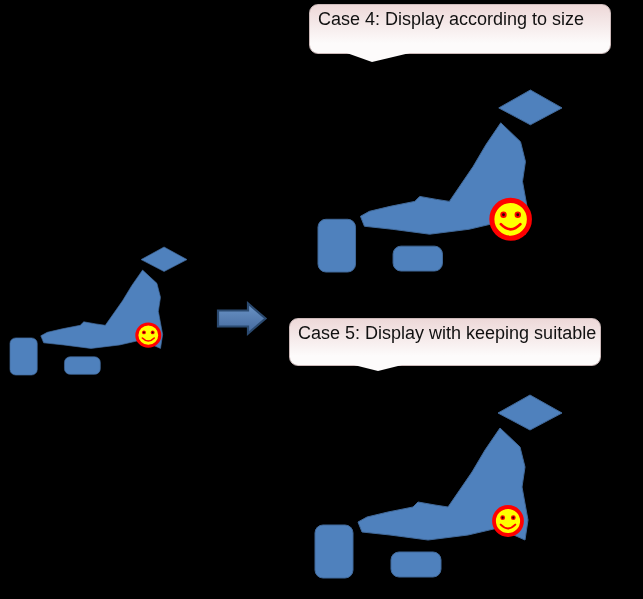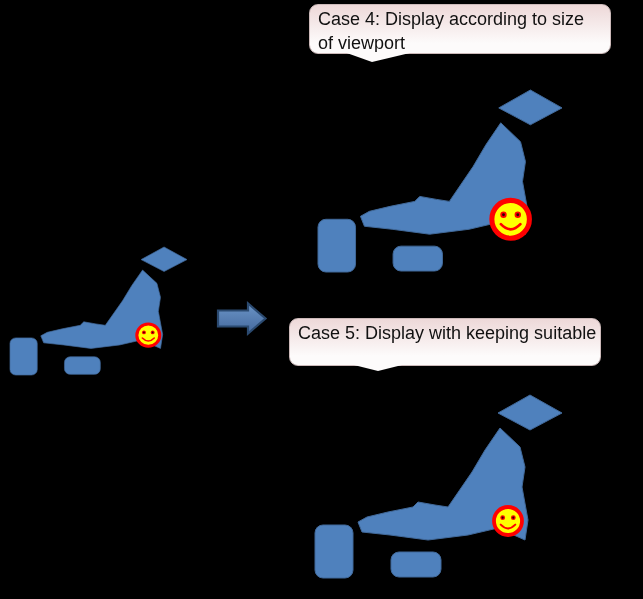--- a/index.html
+++ b/index.html
@@ -28,21 +28,20 @@
   
   .arrow{position:absolute;overflow:visible;}
 </style>
 </head>
 <body style="background: rgb(0, 0, 0);">
 
 <div class="canvas">
 
   <div class="callout" style="left: 309px; top: 4px; width: 302px; height: 50px;">
     <div class="callout-line">Case 4: Display according to size</div>
-    <div class="callout-line">of viewport</div>
     <svg class="callout-tail" viewBox="0 0 140 11" preserveAspectRatio="none">
       <polygon points="34,0 104,0 62,10"></polygon>
     </svg>
   </div>
 
   <div class="callout" style="left: 289px; top: 318px; width: 312px; height: 48px;">
     <div class="callout-line">Case 5: Display with keeping suitable</div>
     <svg class="callout-tail" viewBox="0 0 140 11" preserveAspectRatio="none">
       <polygon points="60,0 116,0 88,7"></polygon>
     </svg>

